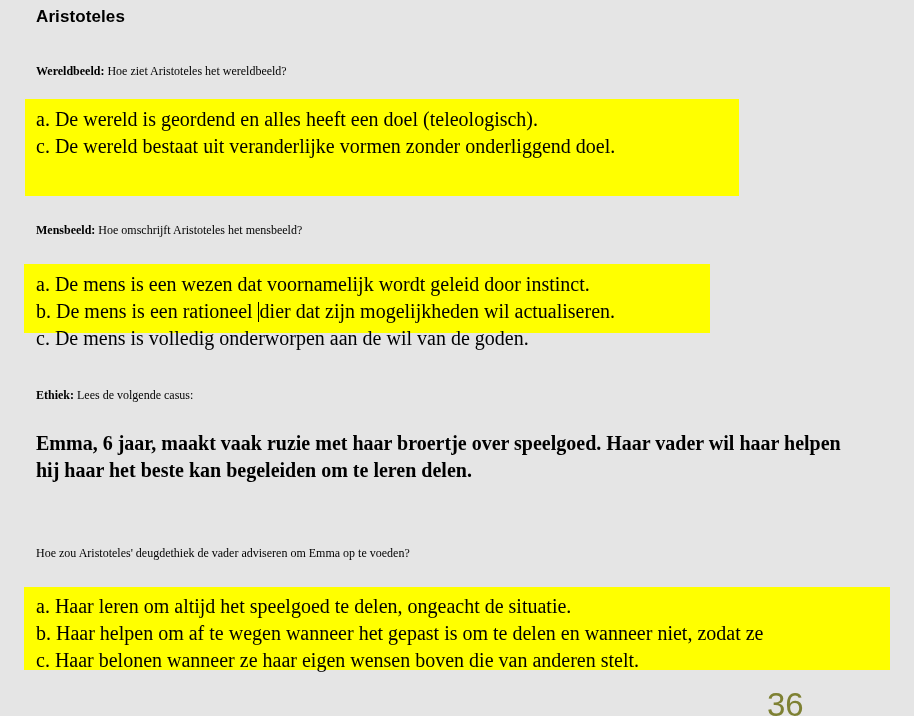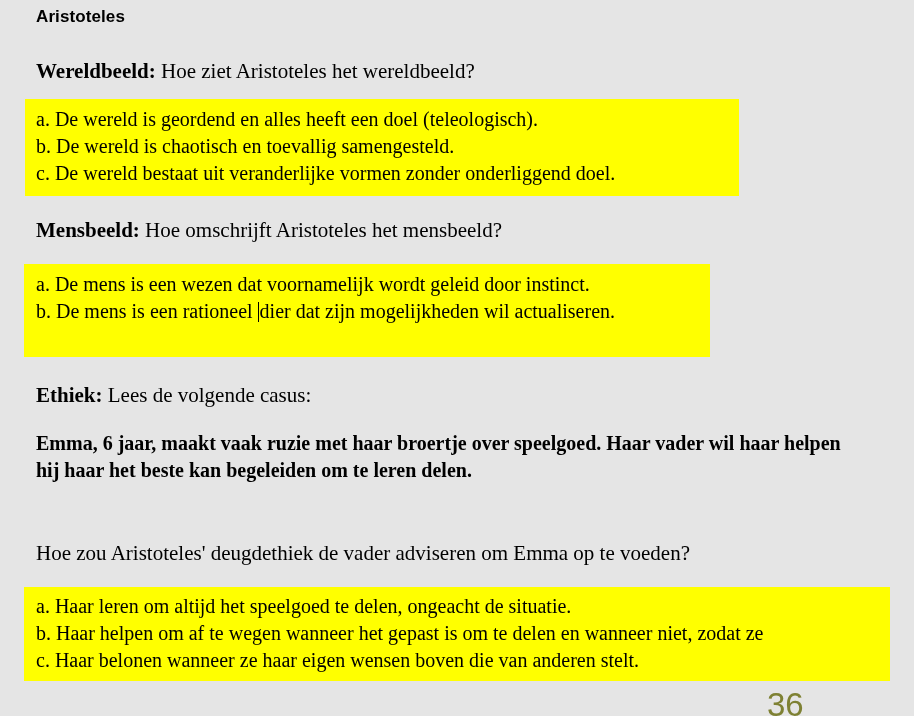--- a/index.html
+++ b/index.html
@@ -19,38 +19,38 @@
     position: absolute;
     left: 36px; top: 7px;
     font-family: "Liberation Sans", sans-serif;
     font-weight: 700;
     font-size: 17px;
     letter-spacing: 0.1px;
   }
   .qline {
     position: absolute;
     left: 36px;
-    font-size: 21px;
+    font-size: 12px;
     line-height: 24px;
     white-space: nowrap;
   }
   .qline .lead { font-weight: 700; }
   .hl {
     position: absolute;
     background: #ffff00;
     box-sizing: border-box;
   }
   .hl .line {
     font-size: 20px;
     line-height: 27px;
     white-space: nowrap;
   }
   .hl1 { left: 25px; top: 99px;  width: 714px; height: 97px;  padding: 7px 0 12px 11px; }
-  .hl2 { left: 24px; top: 264px; width: 686px; height: 93px;  padding: 7px 0 0 12px; }
-  .hl3 { left: 24px; top: 587px; width: 866px; height: 94px; padding: 6px 0 0 12px; }
+  .hl2 { left: 24px; top: 264px; width: 686px; height: 69px;  padding: 7px 0 0 12px; }
+  .hl3 { left: 24px; top: 587px; width: 866px; height: 83px; padding: 6px 0 0 12px; }
   .para {
     position: absolute;
     left: 36px; top: 430px;
     font-size: 20px;
     line-height: 27px;
   }
   .para .line { white-space: nowrap; font-weight: bold; }
   .caret {
     display: inline-block;
     width: 0;
@@ -77,32 +77,32 @@
 
   <div class="doc-title">Aristoteles</div>
 
   <div class="qline" style="top:59px">
     <span class="lead">Wereldbeeld:</span>
     <span>Hoe ziet Aristoteles het wereldbeeld?</span>
   </div>
 
   <div class="hl hl1" style="background: rgb(255, 255, 0);">
     <div class="line">a. De wereld is geordend en alles heeft een doel (teleologisch).</div>
-    <div class="line">b. De wereld is chaotisch en toevallig samengesteld.</div>
     <div class="line">c. De wereld bestaat uit veranderlijke vormen zonder onderliggend doel.</div>
   </div>
 
   <div class="qline" style="top:218px">
     <span class="lead">Mensbeeld:</span>
     <span>Hoe omschrijft Aristoteles het mensbeeld?</span>
   </div>
 
   <div class="hl hl2" style="background: rgb(255, 255, 0);">
     <div class="line">a. De mens is een wezen dat voornamelijk wordt geleid door instinct.</div>
     <div class="line"><span>b. De mens is een rationeel</span><span class="caret"></span><span>dier dat zijn mogelijkheden wil actualiseren.</span></div>
+    <div class="line">c. De mens is volledig onderworpen aan de wil van de goden.</div>
   </div>
 
   <div class="qline" style="top:383px">
     <span class="lead">Ethiek:</span>
     <span>Lees de volgende casus:</span>
   </div>
 
   <div class="para">
     <div class="line">Emma, 6 jaar, maakt vaak ruzie met haar broertje over speelgoed. Haar vader wil haar helpen</div>
     <div class="line">hij haar het beste kan begeleiden om te leren delen.</div>

